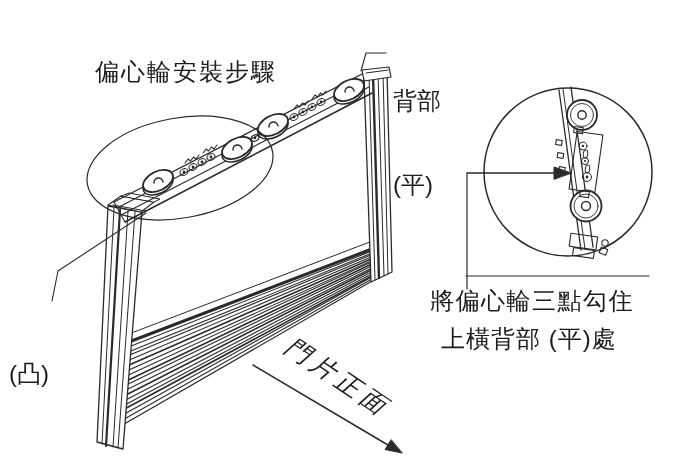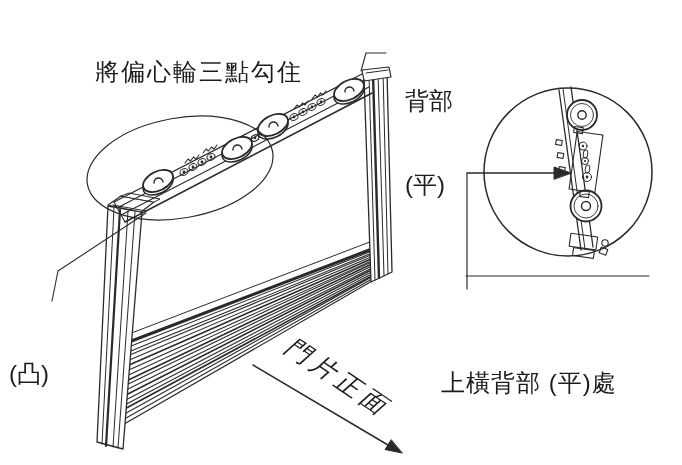--- a/index.html
+++ b/index.html
@@ -5,24 +5,24 @@
   :root{ --ink:#2a2a2a; --bg:#ffffff; --text:#1c1c1c; }
   html,body{ margin:0; padding:0; background:#fff; }
   .canvas{
     position:relative; width:682px; height:465px; background:var(--bg);
     font-family:"Liberation Sans", sans-serif; color:var(--text);
     overflow:hidden;
   }
   .canvas svg{ position:absolute; left:0; top:0; }
   .lbl{ position:absolute; white-space:pre; color:var(--text); }
   .title{ left:95px; top:56px; font-size:24px; letter-spacing:2px; }
-  .back-label{ left:405px; top:31px; font-size:24px; line-height:28px; }
+  .back-label{ left:393px; top:31px; font-size:24px; line-height:28px; }
   .front-label{ left:9px; top:304px; font-size:24px; line-height:28px; }
   .note1{ left:430px; top:285px; font-size:24px; letter-spacing:1.5px; }
-  .note2{ left:441px; top:323px; font-size:24px; letter-spacing:1px;margin-top:44px; }
+  .note2{ left:441px; top:323px; font-size:24px; letter-spacing:1px; }
   .door-face{
     left:297px; top:330px; font-size:25px; letter-spacing:5px;
     font-style:italic; transform:rotate(34deg); transform-origin:left top;
   }
   .lbl span{ display:block; }
 </style>
 </head>
 <body>
 
 <div class="canvas">
@@ -192,28 +192,29 @@
         <g>
           <line x1="467" y1="173" x2="554" y2="173" stroke-width="1.4"></line>
           <polygon points="571,173 554,167 554,179" fill="#2a2a2a" stroke-width="1"></polygon>
           <line x1="467" y1="173" x2="467" y2="289" stroke-width="1.2"></line>
           <line x1="466" y1="276" x2="649" y2="276" stroke-width="1.2"></line>
         </g>
       </g>
     </g>
   </svg>
 
-  <div class="lbl title">將偏心輪三點勾住</div>
+  <div class="lbl title">偏心輪安裝步驟</div>
 
   <div class="lbl back-label">
     <span>背部</span>
     <span>(平)</span>
   </div>
 
   <div class="lbl front-label">
     <span>(凸)</span>
   </div>
 
   <div class="lbl door-face">門片正面</div>
 
+  <div class="lbl note1">將偏心輪三點勾住</div>
   <div class="lbl note2">上橫背部 (平)處</div>
 
 </div>
 
 </body></html>

